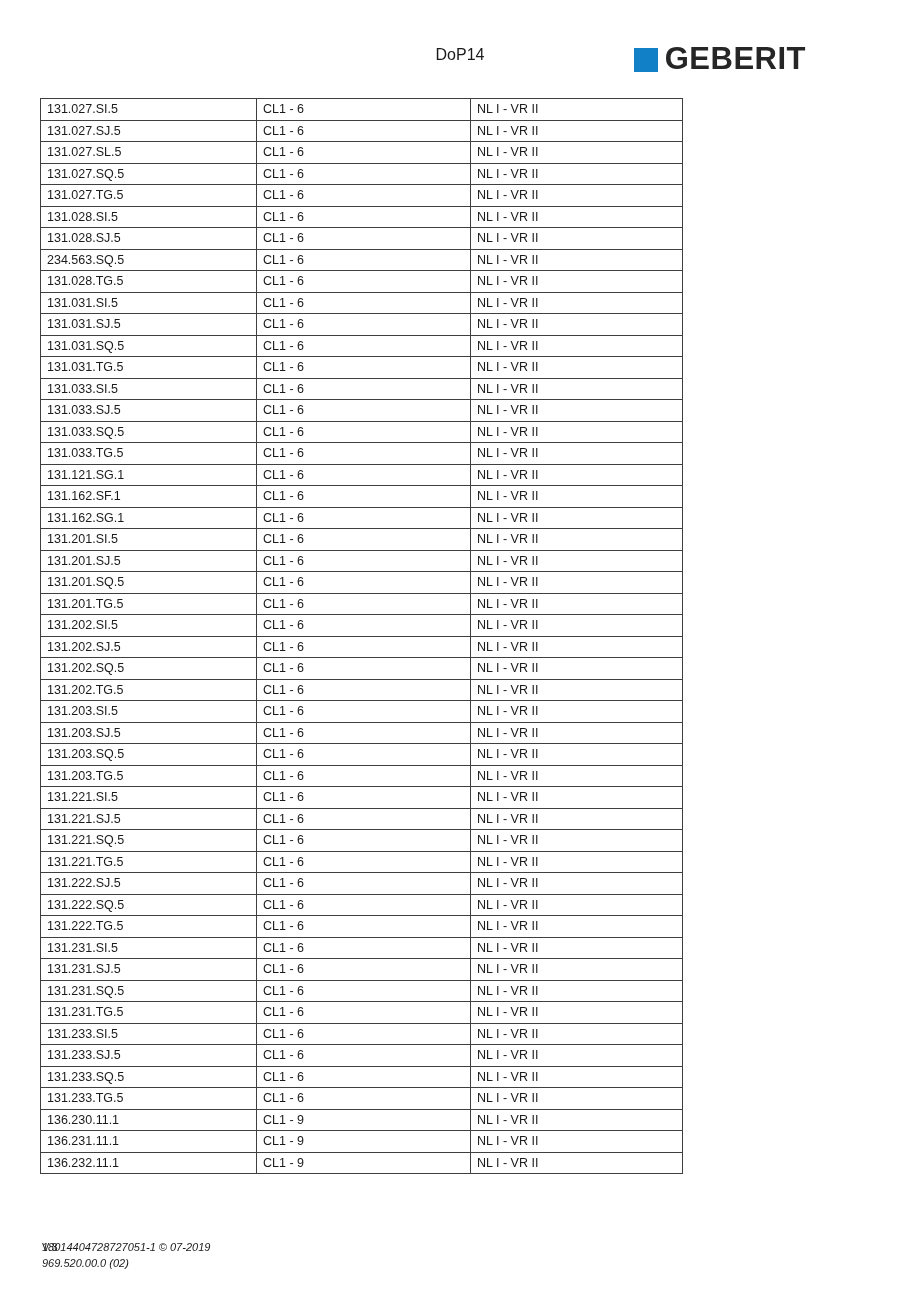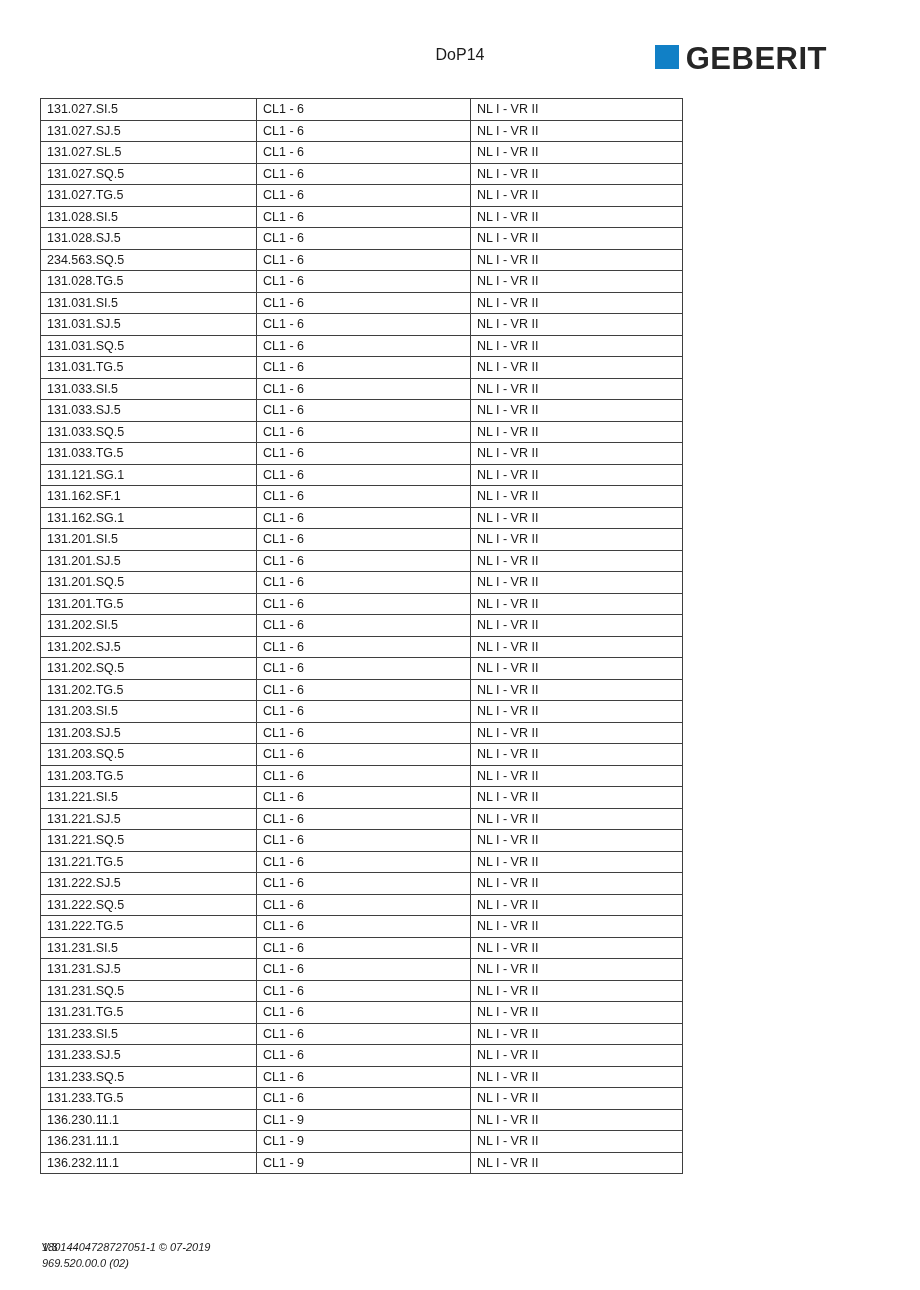--- a/index.html
+++ b/index.html
@@ -21,22 +21,23 @@
     top: 46px;
     left: 0;
     width: 920px;
     text-align: center;
     font-size: 16px;
     color: #1b1b1b;
   }
   .logo {
     position: absolute;
     top: 43px;
-    right: 17px;
+    right: 38px;
     display: flex;
+    align-items: center;
   }
   .logo-square {
     width: 24px;
     height: 24px;
     margin-right: 7px;
     margin-top: 2px;
   }
   .logo-text {
     font-size: 31px;
     font-weight: bold;

